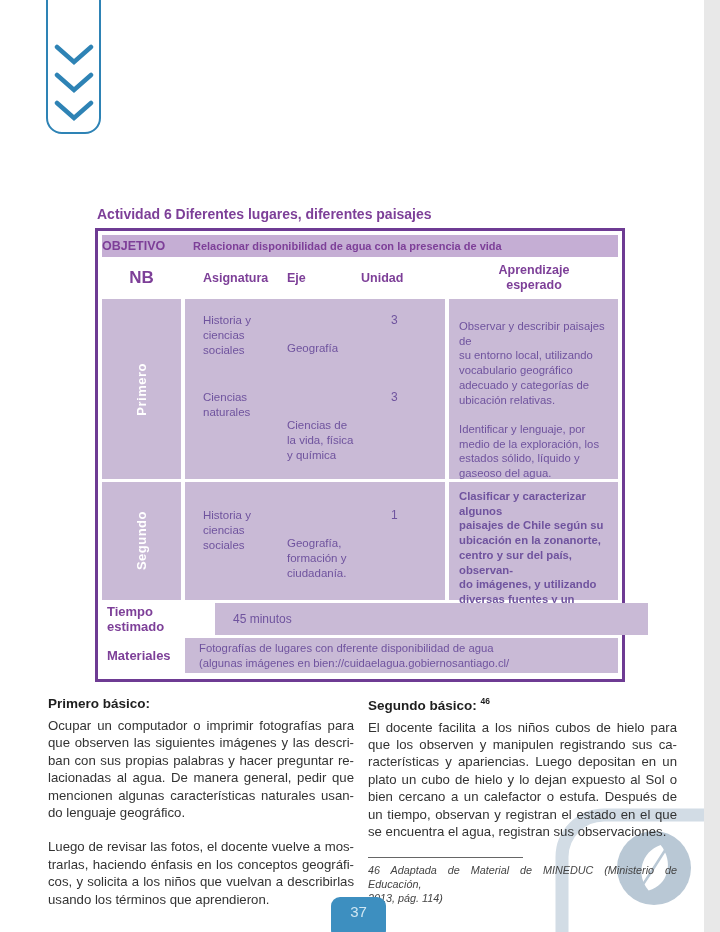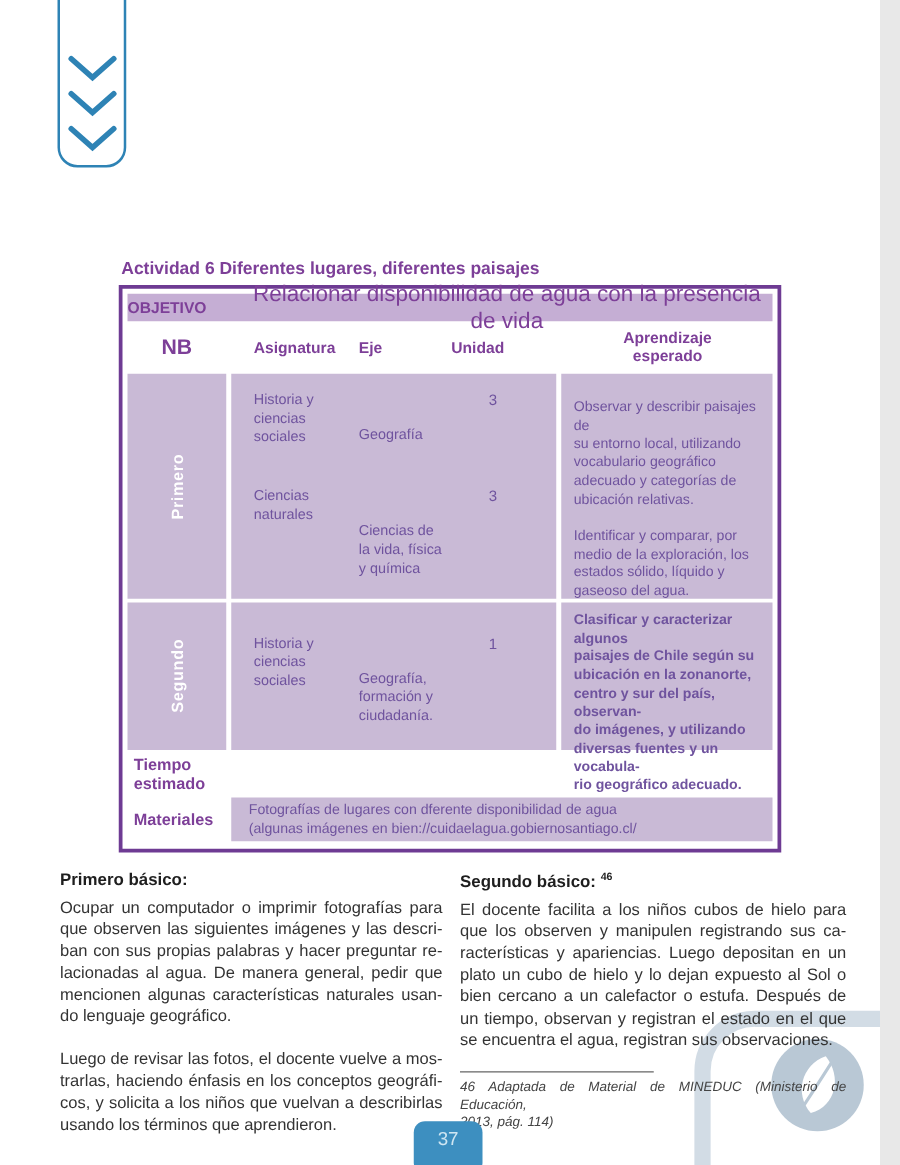--- a/index.html
+++ b/index.html
@@ -26,21 +26,21 @@
 
   
   .tbl {
     position:absolute; left:95px; top:228px; width:530px; height:454px;
     border:3px solid #6e3b93; background:#fff; padding:4px;
   }
   .trow { display:flex; margin-bottom:3px; }
   .gap4 { width:4px; flex:none; }
   .obj-row { height:22px; background:#c5aed4; align-items:center; }
   .obj-label { width:79px; flex:none; padding-left:0; font-weight:bold; font-size:12.5px; color:#7d3f98; }
-  .obj-text { padding-left:12px; font-weight:normal; font-size:18px; color:#7d3f98;text-align:center; }
+  .obj-text { padding-left:12px; font-weight:bold; font-size:11px; color:#7d3f98; }
   .head-row { height:36px; }
   .hcol-nb { width:79px; flex:none; display:flex; align-items:center; justify-content:center;
              font-weight:bold; font-size:17px; color:#7d3f98; }
   .hval { position:relative; width:433px; }
   .hspan { position:absolute; top:50%; transform:translateY(-50%);
            font-weight:bold; font-size:12.5px; color:#7d3f98; }
   .h-asg { left:18px; } .h-eje { left:102px; } .h-uni { left:176px; }
   .h-apr { left:265px; width:168px; text-align:center; white-space:pre-line; line-height:15px; }
 
   .body-row .nbcell {
@@ -176,21 +176,21 @@
           <div class="uni">3</div>
         </div>
       </div>
       <div class="gap4"></div>
       <div class="aprcell">Observar y describir paisajes de
 su entorno local, utilizando
 vocabulario geográfico
 adecuado y categorías de
 ubicación relativas.
 
-Identificar y comparar, por
+Identificar y lenguaje, por
 medio de la exploración, los
 estados sólido, líquido y
 gaseoso del agua.</div>
     </div>
 
     <div class="trow body-row row-segundo">
       <div class="nbcell">
         <span>Segundo</span>
       </div>
       <div class="gap4"></div>
@@ -212,20 +212,21 @@
 centro y sur del país, observan-
 do imágenes, y utilizando
 diversas fuentes y un vocabula-
 rio geográfico adecuado.</div>
     </div>
 
     <div class="trow row-tiempo">
       <div class="lbl-cell">Tiempo
 estimado</div>
       <div class="gap4"></div>
+      <div class="val-cell">45 minutos</div>
     </div>
 
     <div class="trow row-mat">
       <div class="lbl-cell">Materiales</div>
       <div class="gap4"></div>
       <div class="val-cell">Fotografías de lugares con dferente disponibilidad de agua
 (algunas imágenes en bien://cuidaelagua.gobiernosantiago.cl/</div>
     </div>
 
   </div>

